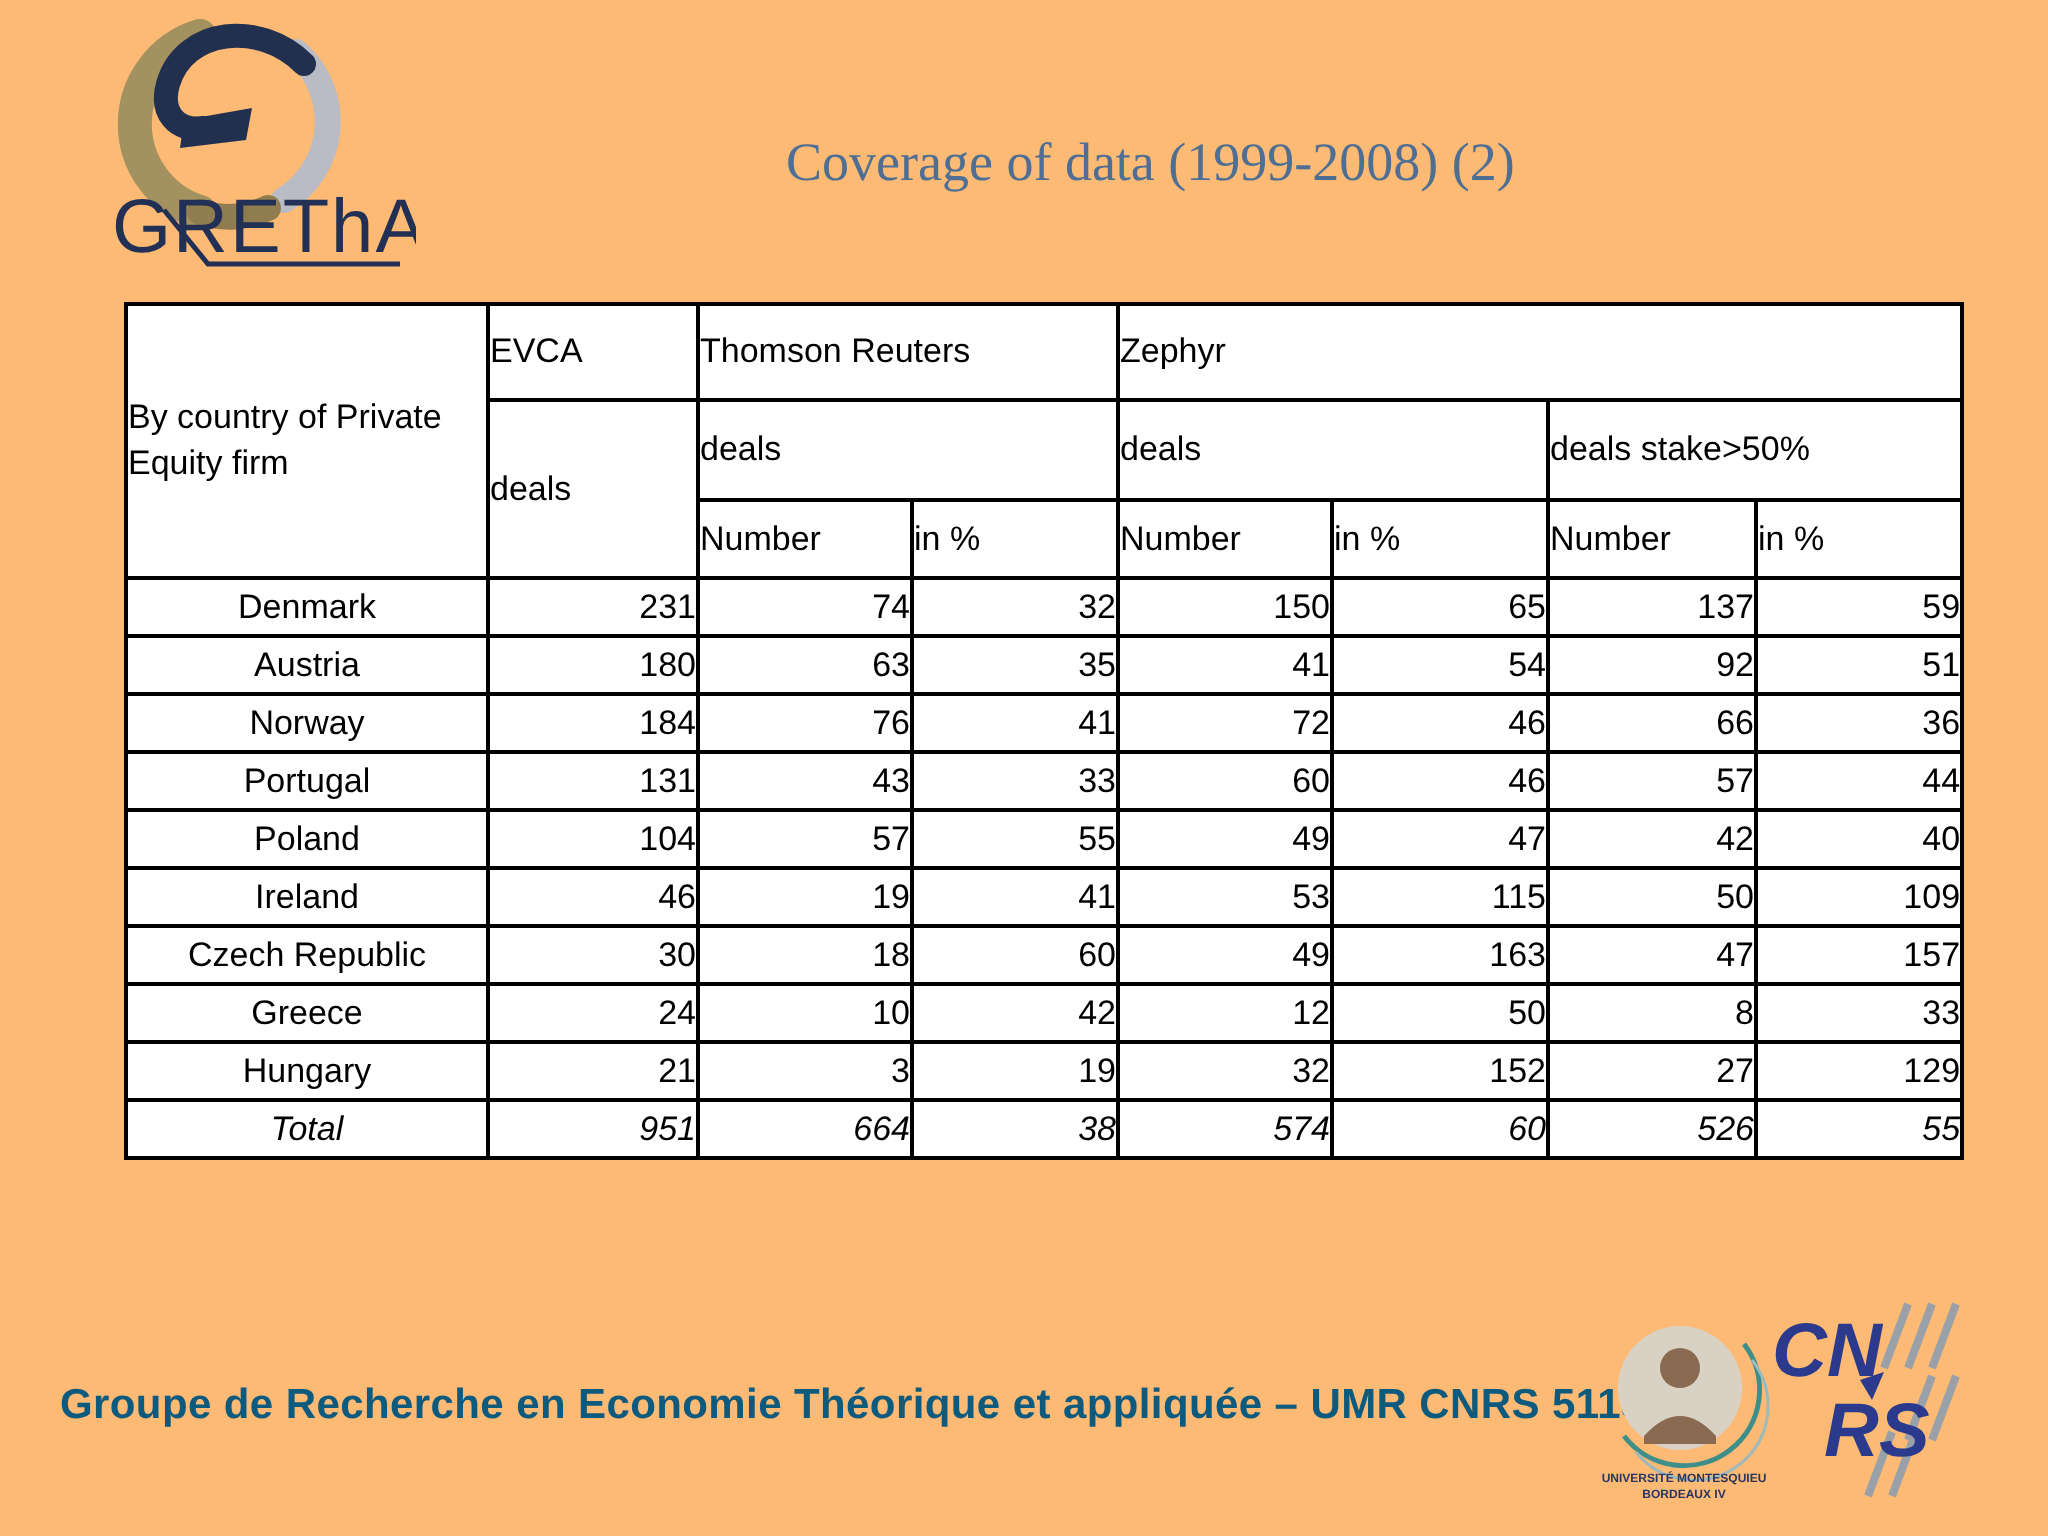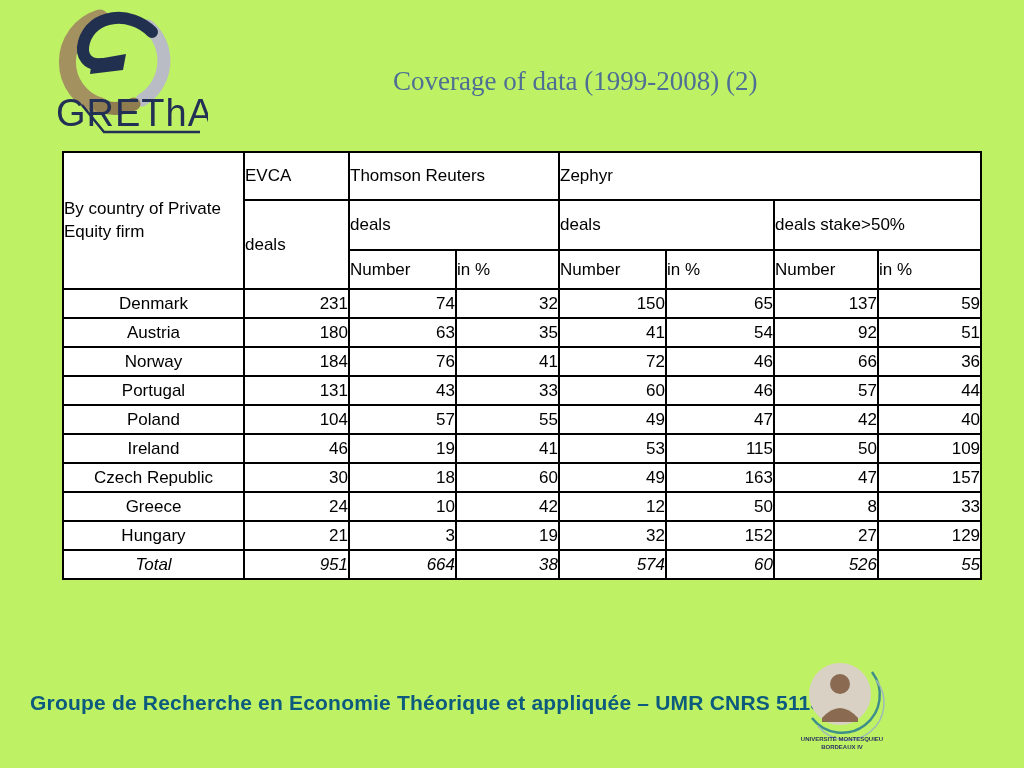--- a/index.html
+++ b/index.html
@@ -1,16 +1,16 @@
 <!DOCTYPE html>
 <html><head>
 <meta charset="utf-8">
 <style>
   html,body{margin:0;padding:0;background:#e8e8e8;}
-  .slide{position:relative;width:1024px;height:768px;background:#bef264;overflow:hidden;
+  .slide{position:relative;width:1024px;height:768px;background:#fdba74;overflow:hidden;
          font-family:"Liberation Sans",sans-serif;color:#000;}
   .title{position:absolute;left:393px;top:66px;font-family:"Liberation Serif",serif;
          font-size:27px;color:#4e6e94;white-space:nowrap;}
   .gretha-logo{position:absolute;left:30px;top:8px;}
   table.coverage{position:absolute;left:62px;top:151px;width:918px;table-layout:fixed;
          border-collapse:collapse;background:#fff;}
   table.coverage td,table.coverage th{border:2px solid #000;font-weight:normal;
          font-size:17px;vertical-align:middle;padding:0;overflow:hidden;}
   thead tr.h1{height:48px;}
   thead tr.h2{height:50px;}
@@ -195,14 +195,30 @@
       <circle cx="44" cy="38" r="31" fill="#d9d2c4"></circle>
       <circle cx="44" cy="28" r="10" fill="#8a6b52"></circle>
       <path d="M 26 62 Q 44 42 62 62 L 62 66 L 26 66 Z" fill="#8a6b52"></path>
       <path d="M 16 62 A 34 34 0 0 0 76 16" fill="none" stroke="#3e8f8a" stroke-width="2.5"></path>
       <path d="M 22 70 A 36 36 0 0 0 80 24" fill="none" stroke="#9fb9bb" stroke-width="1.5"></path>
       <text x="46" y="85" text-anchor="middle" font-family="Liberation Sans, sans-serif" font-size="6" font-weight="bold" fill="#2a3560">UNIVERSITÉ MONTESQUIEU</text>
       <text x="46" y="93" text-anchor="middle" font-family="Liberation Sans, sans-serif" font-size="6" font-weight="bold" fill="#2a3560">BORDEAUX IV</text>
     </svg>
   </div>
 
+  <div class="cnrs-logo">
+    <svg width="102" height="104" viewBox="0 0 102 104">
+      <g stroke="#9aa0a8" stroke-width="4">
+        <line x1="70" y1="4" x2="58" y2="36"></line>
+        <line x1="82" y1="4" x2="70" y2="36"></line>
+        <line x1="94" y1="4" x2="82" y2="36"></line>
+        <line x1="82" y1="40" x2="70" y2="72"></line>
+        <line x1="94" y1="40" x2="82" y2="72"></line>
+        <line x1="62" y1="68" x2="50" y2="100"></line>
+        <line x1="74" y1="68" x2="62" y2="100"></line>
+      </g>
+      <text x="2" y="40" font-family="Liberation Sans, sans-serif" font-size="38" font-weight="bold" font-style="italic" fill="#2b3a8c">CN</text>
+      <text x="28" y="80" font-family="Liberation Sans, sans-serif" font-size="38" font-weight="bold" font-style="italic" fill="#2b3a8c">RS</text>
+      <polygon points="46,42 58,38 52,52" fill="#2b3a8c"></polygon>
+    </svg>
+  </div>
 
 </div>
 
 </body></html>

